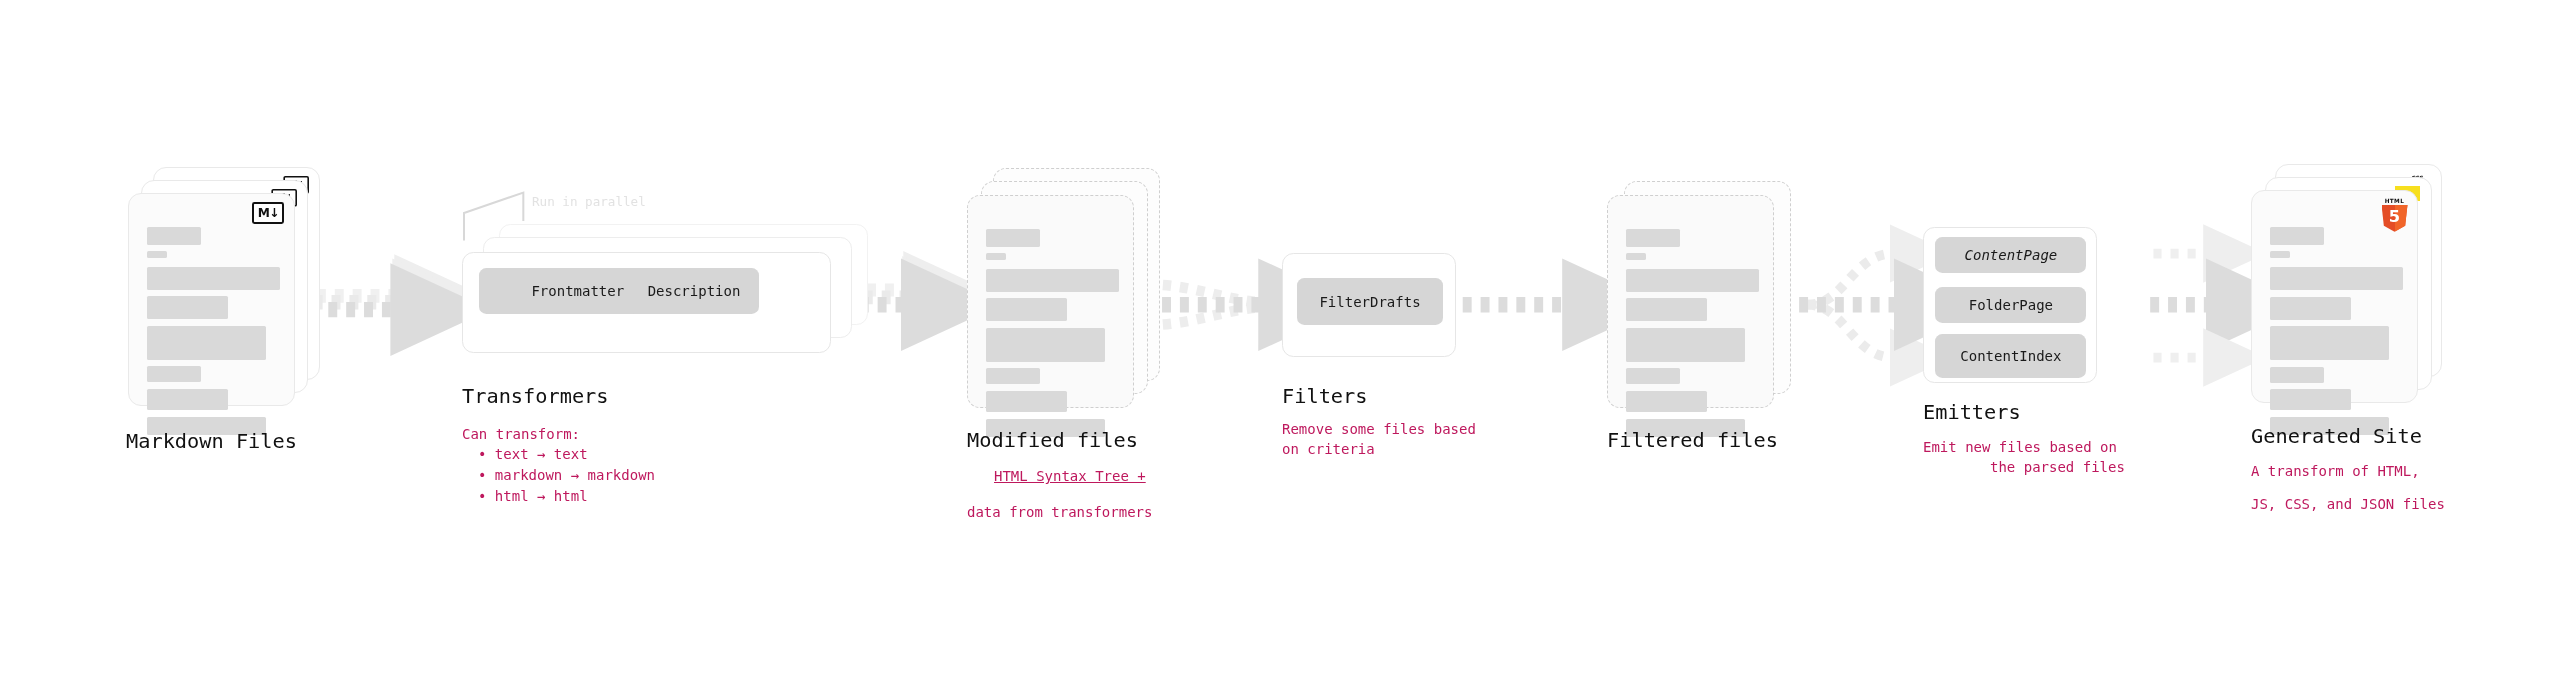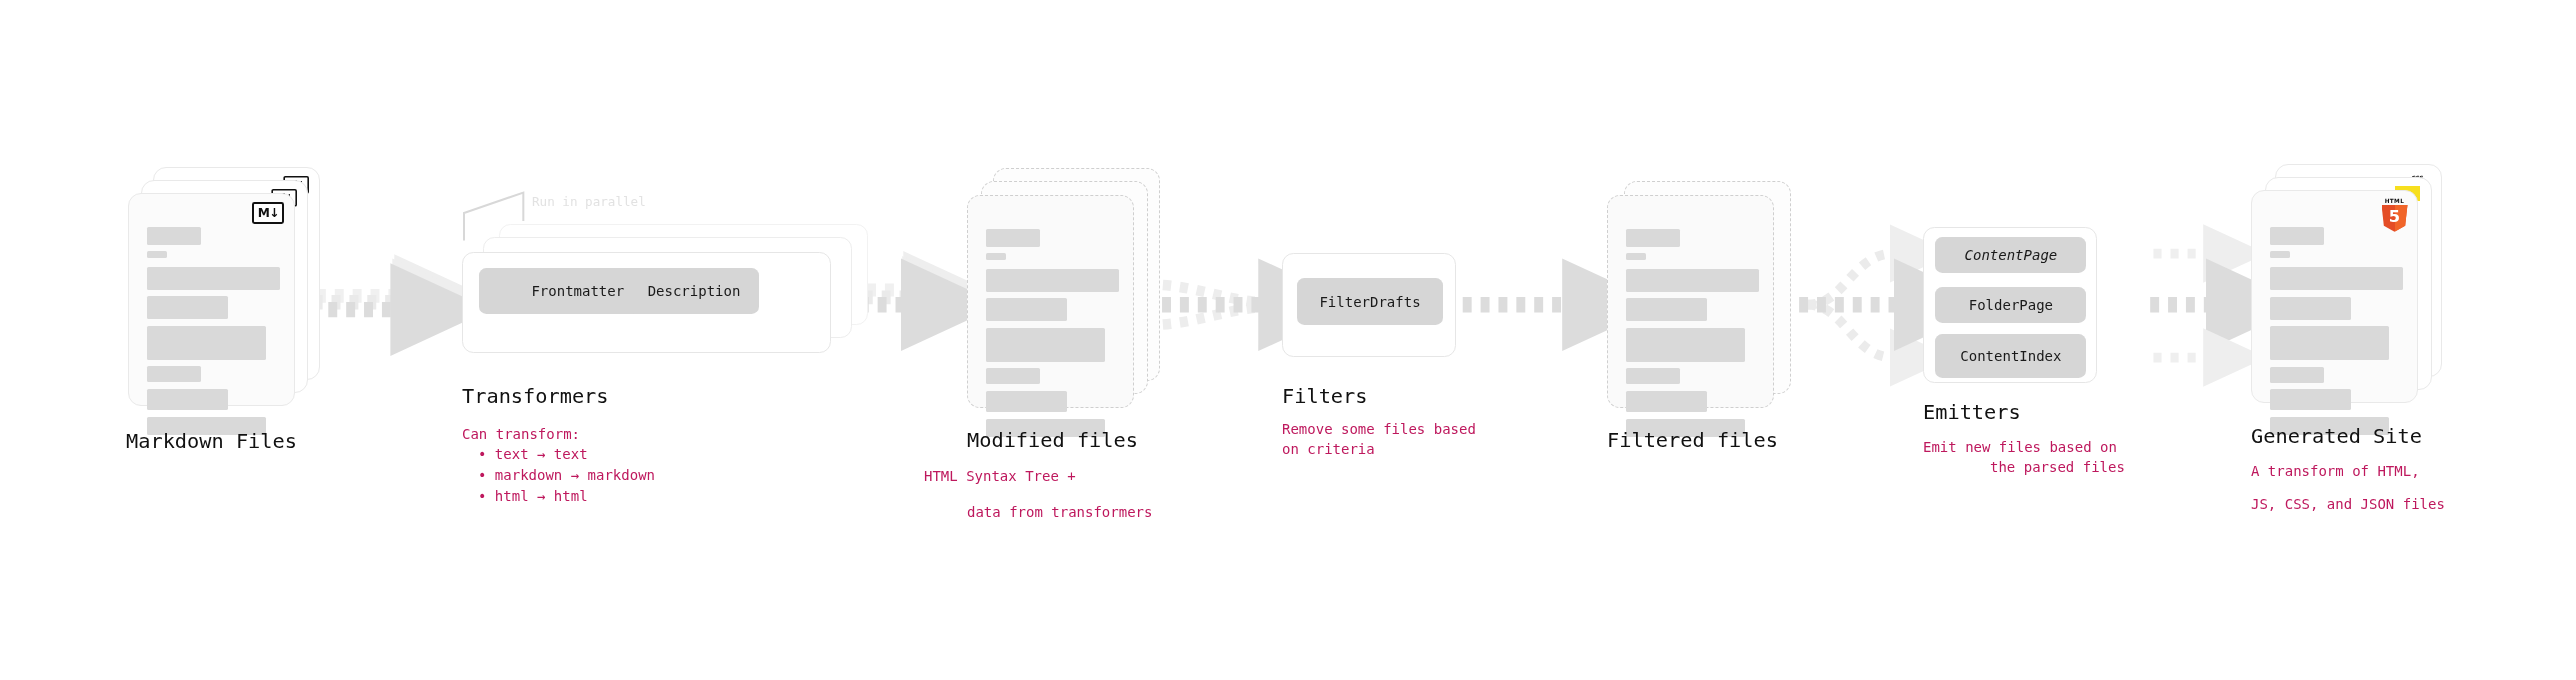--- a/index.html
+++ b/index.html
@@ -217,21 +217,21 @@
       <div class="skel" style="left:18px;top:32.5px;width:54px;height:18px;"></div>
       <div class="skel" style="left:18px;top:57px;width:19.5px;height:7.3px;"></div>
       <div class="skel" style="left:18px;top:73px;width:133px;height:23px;"></div>
       <div class="skel" style="left:18px;top:102px;width:81px;height:23px;"></div>
       <div class="skel" style="left:18px;top:132px;width:119px;height:34px;"></div>
       <div class="skel" style="left:18px;top:172px;width:54px;height:16.3px;"></div>
       <div class="skel" style="left:18px;top:195px;width:81px;height:21px;"></div>
       <div class="skel" style="left:18px;top:223px;width:119px;height:18px;"></div>
     </div>
     <div class="title" style="left:967px;top:428px;">Modified files</div>
-    <div class="sub" style="left:924px;top:468px;">HTML Syntax Tree +</div>
+    <div class="sub" style="left:994px;top:468px;text-decoration:underline;">HTML Syntax Tree +</div>
     <div class="sub" style="left:967px;top:504px;">data from transformers</div>
   </div>
 
   <div class="node">
     <div class="pbox" style="left:1282px;top:253px;width:174px;height:104px;">
       <div class="pill" style="left:14px;top:24.4px;width:146px;height:47px;">FilterDrafts</div>
     </div>
     <div class="title" style="left:1282px;top:384px;">Filters</div>
     <div class="sub" style="left:1282px;top:421px;">Remove some files based</div>
     <div class="sub" style="left:1282px;top:441px;">on criteria</div>

